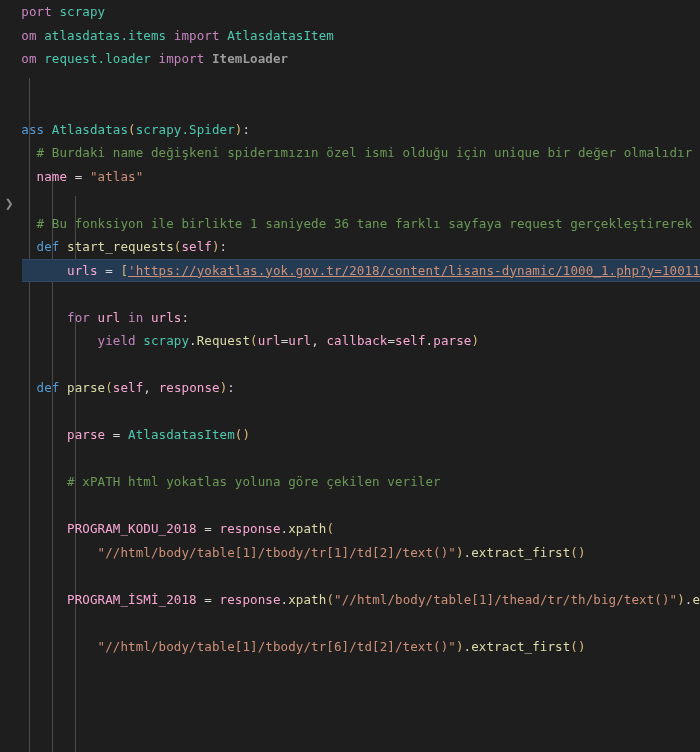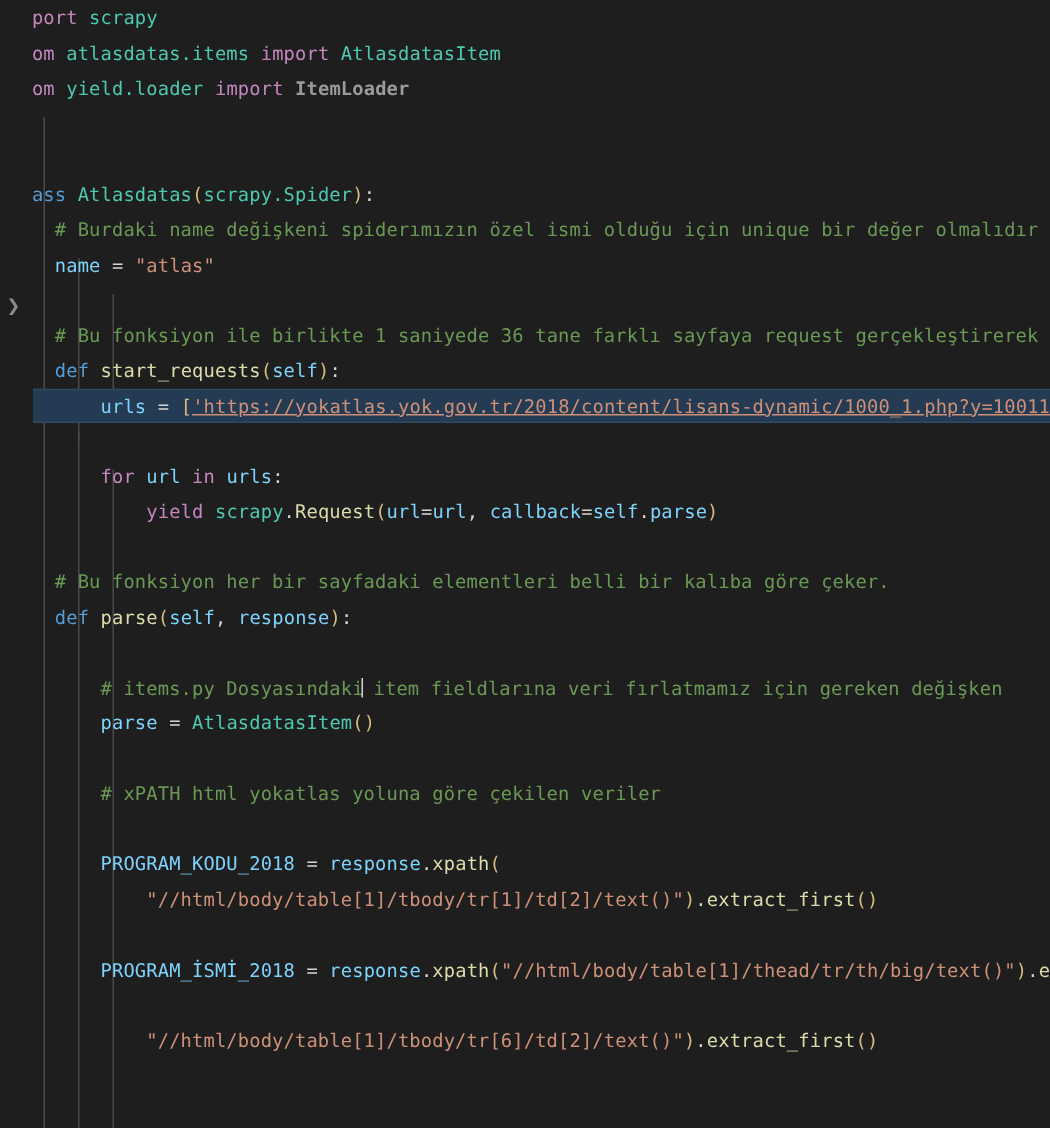--- a/index.html
+++ b/index.html
@@ -78,21 +78,21 @@
     background: #4a4a4a;
     z-index: 1;
   }
 
   
   .kw      { color: #c586c0; }  
   .kw2     { color: #569cd6; }  
   .mod     { color: #4ec9b0; text-align: right; }  
   .cls     { color: #4ec9b0; }
   .fname   { color: #dcdcaa; }  
-  .var     { color: #7dd3fc; }  
+  .var     { color: #f9a8d4; }  
   .str     { color: #ce9178; }  
   .cmt     { color: #6a9955; }  
   .punc    { color: #d4d4d4; }
   .paren   { color: #d7ba7d; }
   .imp-dim { color: #9b9b9b; font-weight: bold; }  
 
   .url {
     color: #ce9178;
     text-decoration: underline;
     text-decoration-color: #ce9178;
@@ -120,21 +120,21 @@
   <div class="guide" style="left:52px; top:289px; height:463px;"></div>
   <div class="guide" style="left:75px; top:313px; height:439px;"></div>
   <div class="guide" style="left:75px; top:196px; height:70px;"></div>
 
   <div id="code">
 
     <div class="line"><span class="kw">import</span> <span class="mod">scrapy</span></div>
 
     <div class="line"><span class="kw">from</span> <span class="mod">atlasdatas.items</span> <span class="kw">import</span> <span class="cls">AtlasdatasItem</span></div>
 
-    <div class="line"><span class="kw">from</span> <span class="mod">yield.loader</span> <span class="kw">import</span> <span class="imp-dim">ItemLoader</span></div>
+    <div class="line"><span class="kw">from</span> <span class="mod">request.loader</span> <span class="kw">import</span> <span class="imp-dim">ItemLoader</span></div>
 
     <div class="line">&nbsp;</div>
 
     <div class="line">&nbsp;</div>
 
     <div class="line"><span class="kw2">class</span> <span class="cls">Atlasdatas</span><span class="paren">(</span><span class="mod">scrapy.Spider</span><span class="paren">)</span><span class="punc">:</span></div>
 
     <div class="line">    <span class="cmt"># Burdaki name değişkeni spiderımızın özel ismi olduğu için unique bir değer olmalıdır</span></div>
 
     <div class="line">    <span class="var">name</span> <span class="punc">=</span> <span class="str">"atlas"</span></div>
@@ -149,27 +149,25 @@
     <div class="line hl">        <span class="var">urls</span> <span class="punc">=</span> <span class="paren">[</span><span class="url">'https://yokatlas.yok.gov.tr/2018/content/lisans-dynamic/1000_1.php?y=100110018'</span> </div>
 
     <div class="line">&nbsp;</div>
 
     <div class="line">        <span class="kw">for</span> <span class="var">url</span> <span class="kw">in</span> <span class="var">urls</span><span class="punc">:</span></div>
 
     <div class="line">            <span class="kw">yield</span> <span class="mod">scrapy</span><span class="punc">.</span><span class="fname">Request</span><span class="paren">(</span><span class="var">url</span><span class="punc">=</span><span class="var">url</span><span class="punc">,</span> <span class="var">callback</span><span class="punc">=</span><span class="var">self</span><span class="punc">.</span><span class="var">parse</span><span class="paren">)</span></div>
 
     <div class="line">&nbsp;</div>
 
-    <div class="line">    <span class="cmt"># Bu fonksiyon her bir sayfadaki elementleri belli bir kalıba göre çeker.</span></div>
 
     <div class="line">    <span class="kw2">def</span> <span class="fname">parse</span><span class="paren">(</span><span class="var">self</span><span class="punc">,</span> <span class="var">response</span><span class="paren">)</span><span class="punc">:</span></div>
 
     <div class="line">&nbsp;</div>
 
-    <div class="line">        <span class="cmt"># items.py Dosyasındaki</span><span class="caret"></span><span class="cmt"> item fieldlarına veri fırlatmamız için gereken değişken</span></div>
 
     <div class="line">        <span class="var">parse</span> <span class="punc">=</span> <span class="cls">AtlasdatasItem</span><span class="paren">()</span></div>
 
     <div class="line">&nbsp;</div>
 
     <div class="line">        <span class="cmt"># xPATH html yokatlas yoluna göre çekilen veriler</span></div>
 
     <div class="line">&nbsp;</div>
 
     <div class="line">        <span class="var">PROGRAM_KODU_2018</span> <span class="punc">=</span> <span class="var">response</span><span class="punc">.</span><span class="fname">xpath</span><span class="paren">(</span></div>

